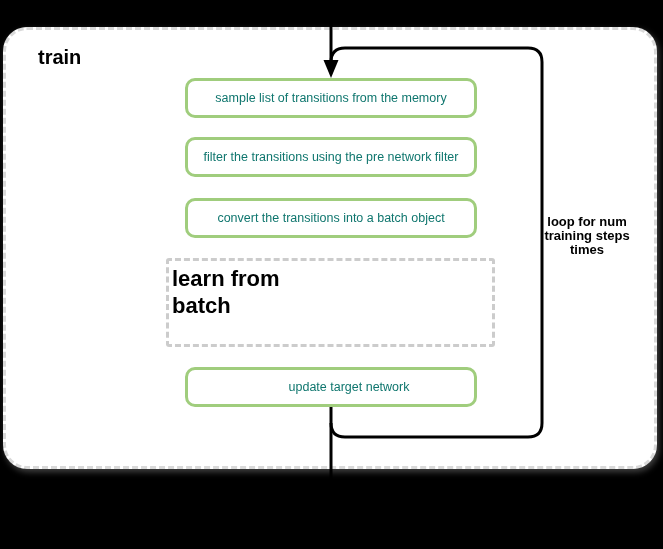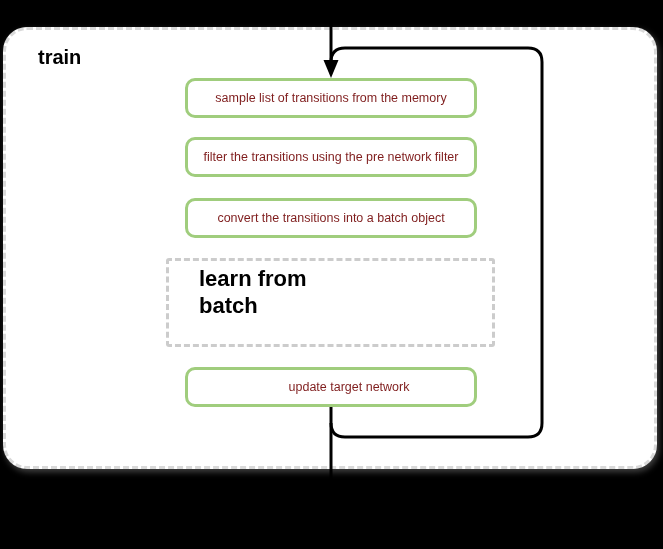--- a/index.html
+++ b/index.html
@@ -42,42 +42,42 @@
     width: 292px;
     height: 40px;
     box-sizing: border-box;
     background: #ffffff;
     border: 3px solid #a0cd7d;
     border-radius: 10px;
     display: flex;
     align-items: center;
     justify-content: center;
     font-size: 12.5px;
-    color: #7f1d1d;
+    color: #0f766e;
     text-align: center;
     z-index: 2;
   }
   .step-1 { top: 78px; }
   .step-2 { top: 137px; }
   .step-3 { top: 198px; }
   .step-final { top: 367px; padding-left: 36px; }
   .subprocess-box {
     position: absolute;
     left: 166px;
     top: 258px;
     width: 329px;
     height: 89px;
     box-sizing: border-box;
     background: #ffffff;
     border: 3px dashed #cccccc;
     border-radius: 3px;
     z-index: 2;
   }
   .subprocess-label {
-    margin: 4px 0 0 30px;
+    margin: 4px 0 0 3px;
     width: 145px;
     font-size: 22px;
     font-weight: bold;
     line-height: 27px;
     color: #000000;
   }
   .loop-label {
     position: absolute;
     left: 536px;
     top: 215px;
@@ -121,20 +121,21 @@
   </div>
 
   <div class="subprocess-box">
     <div class="subprocess-label">learn from batch</div>
   </div>
 
   <div class="step-box step-final">
     <span>update target network</span>
   </div>
 
+  <div class="loop-label">loop for num training steps times</div>
 
   <svg class="connector-layer" viewBox="0 0 663 549" xmlns="http://www.w3.org/2000/svg">
 
     <path d="M 331 62 Q 331 48 345 48 L 528 48 Q 542 48 542 62 L 542 423 Q 542 437 528 437 L 345 437 Q 331 437 331 423" fill="none" stroke-width="3" stroke="#000000"></path>
 
     <line x1="331" y1="0" x2="331" y2="63" stroke-width="3" stroke="#000000"></line>
 
     <polygon points="323.5,60 338.5,60 331,78" fill="#000000"></polygon>
 
     <line x1="331" y1="407" x2="331" y2="549" stroke-width="3" stroke="#000000"></line>

